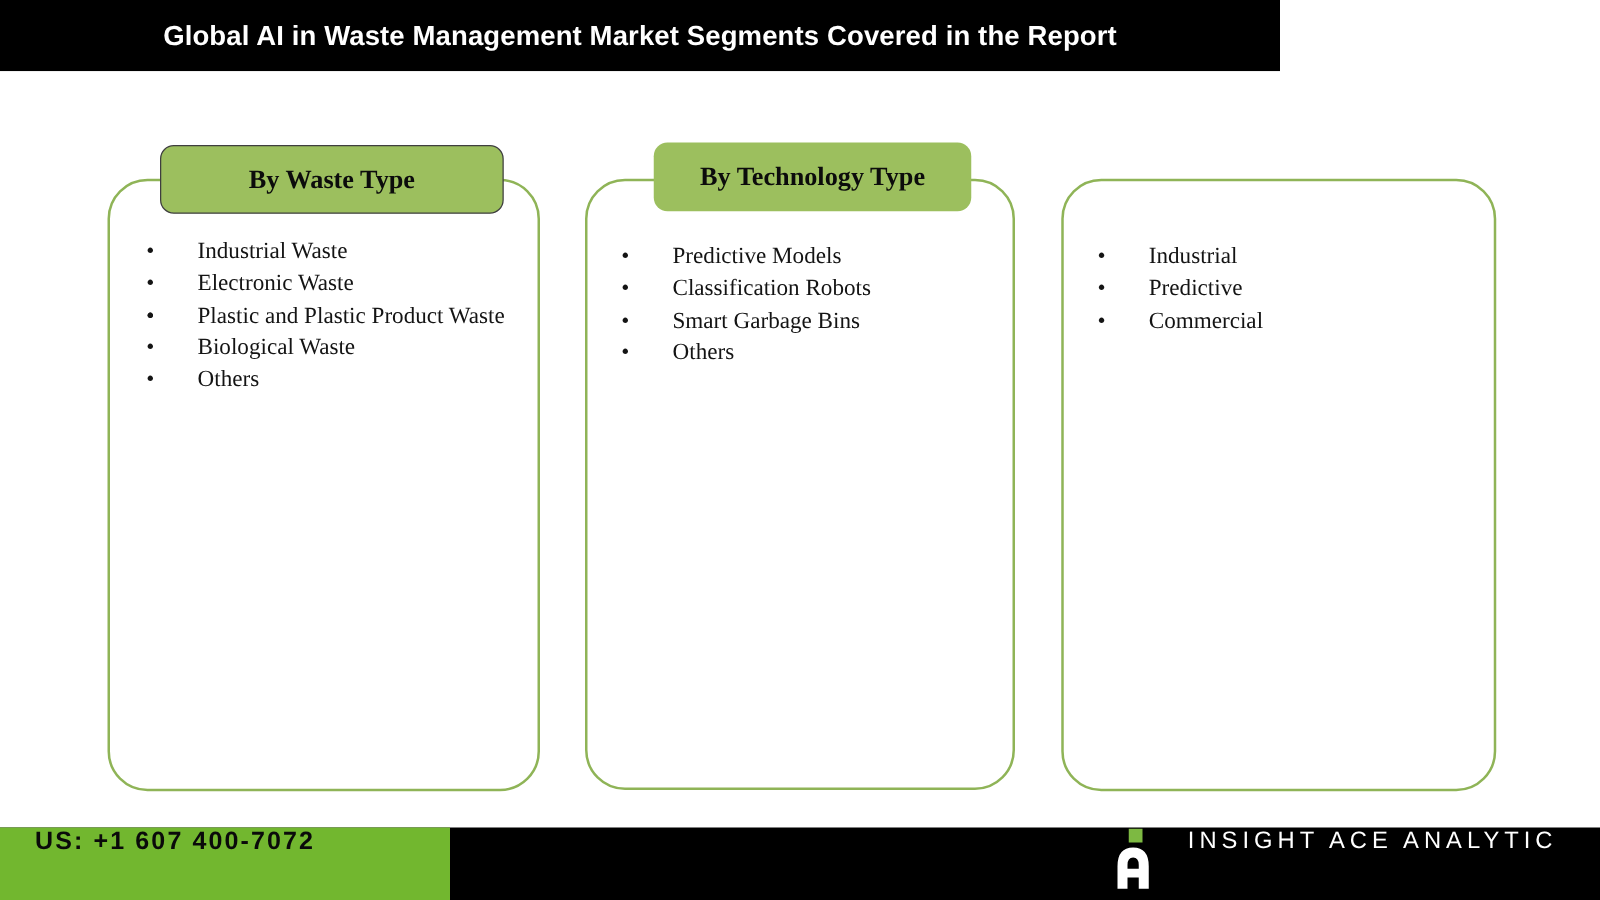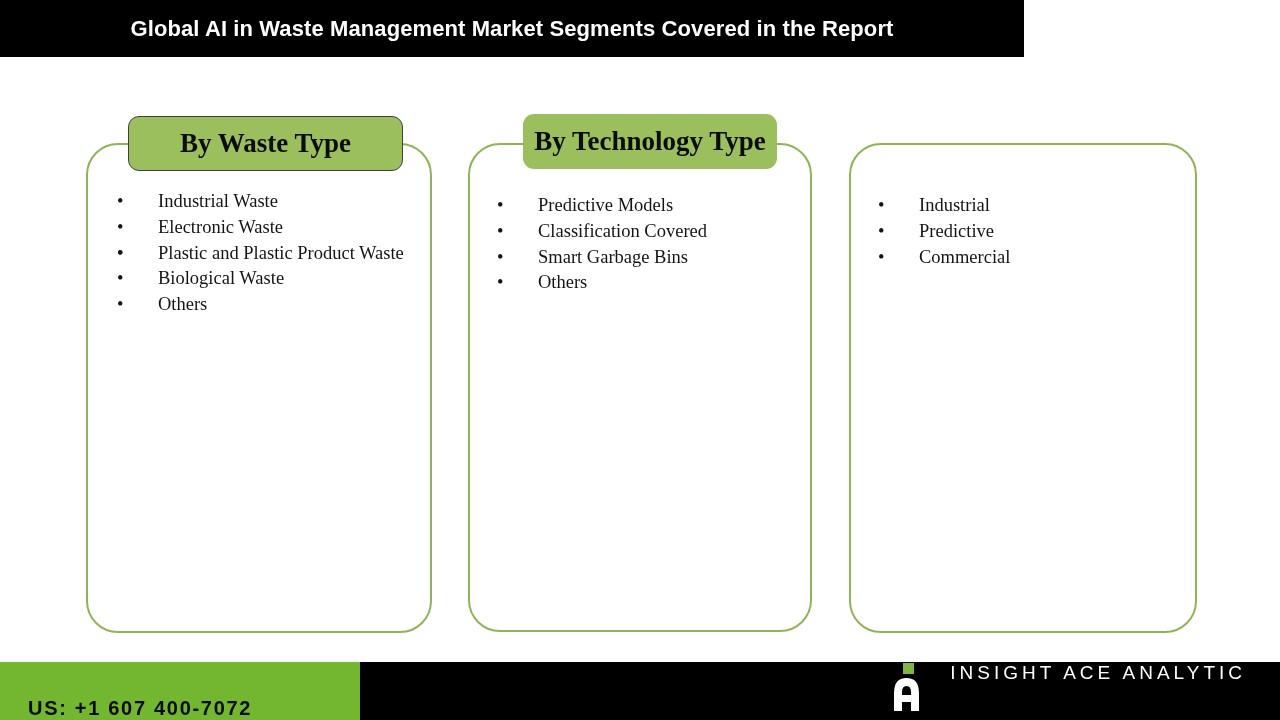--- a/index.html
+++ b/index.html
@@ -69,21 +69,21 @@
     justify-content: center;
     z-index: 5;
   }
   .segment-badge.bordered {
     border: 1.6px solid #3F3F3F;
   }
   .badge-label {
     color: #0c0c0c;
     font-family: "Liberation Serif", serif;
     font-weight: bold;
-    font-size: 27px;
+    font-size: 21px;
     white-space: nowrap;
   }
 
   .badge-1 { left: 128px; top: 59px;  width: 275px; height: 55px; }
   .badge-2 { left: 523px; top: 57px;  width: 254px; height: 55px; }
   .badge-3 { left: 886px; top: 55px;  width: 275px; height: 54px; }
 
   
   .segment-list {
     position: absolute;
@@ -124,21 +124,21 @@
     background: #000000;
   }
   .footer-phone-block {
     position: absolute;
     left: 0;
     top: 0;
     width: 360px;
     height: 58px;
     background: #72B72F;
     display: flex;
-    align-items: flex-end;
+    align-items: flex-start;
   }
   .footer-phone-text {
     margin-left: 28px;
     color: #0a0a0a;
     font-family: "Liberation Sans", sans-serif;
     font-weight: bold;
     font-size: 20px;
     letter-spacing: 1.7px;
     white-space: nowrap;
   }
@@ -189,21 +189,21 @@
     <li><span class="bullet-dot">•</span><span>Biological Waste</span></li>
     <li><span class="bullet-dot">•</span><span>Others</span></li>
   </ul>
 
   <div class="segment-card card-2"></div>
   <div class="segment-badge badge-2">
     <span class="badge-label">By Technology Type</span>
   </div>
   <ul class="segment-list list-2">
     <li><span class="bullet-dot">•</span><span>Predictive Models</span></li>
-    <li><span class="bullet-dot">•</span><span>Classification Covered</span></li>
+    <li><span class="bullet-dot">•</span><span>Classification Robots</span></li>
     <li><span class="bullet-dot">•</span><span>Smart Garbage Bins</span></li>
     <li><span class="bullet-dot">•</span><span>Others</span></li>
   </ul>
 
   <div class="segment-card card-3"></div>
   <ul class="segment-list list-3">
     <li><span class="bullet-dot">•</span><span>Industrial</span></li>
     <li><span class="bullet-dot">•</span><span>Predictive</span></li>
     <li><span class="bullet-dot">•</span><span>Commercial</span></li>
   </ul>

